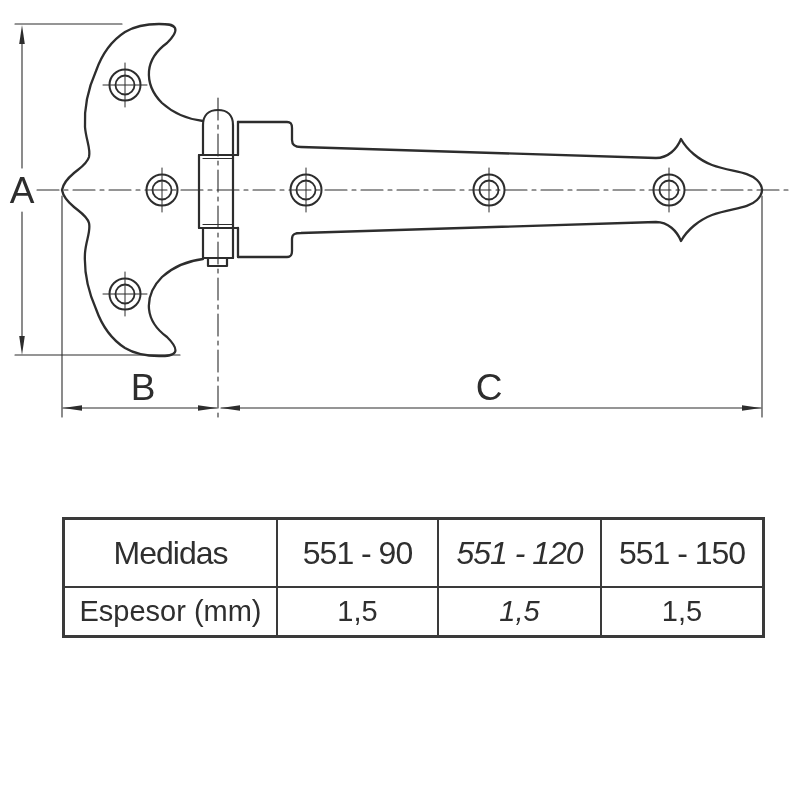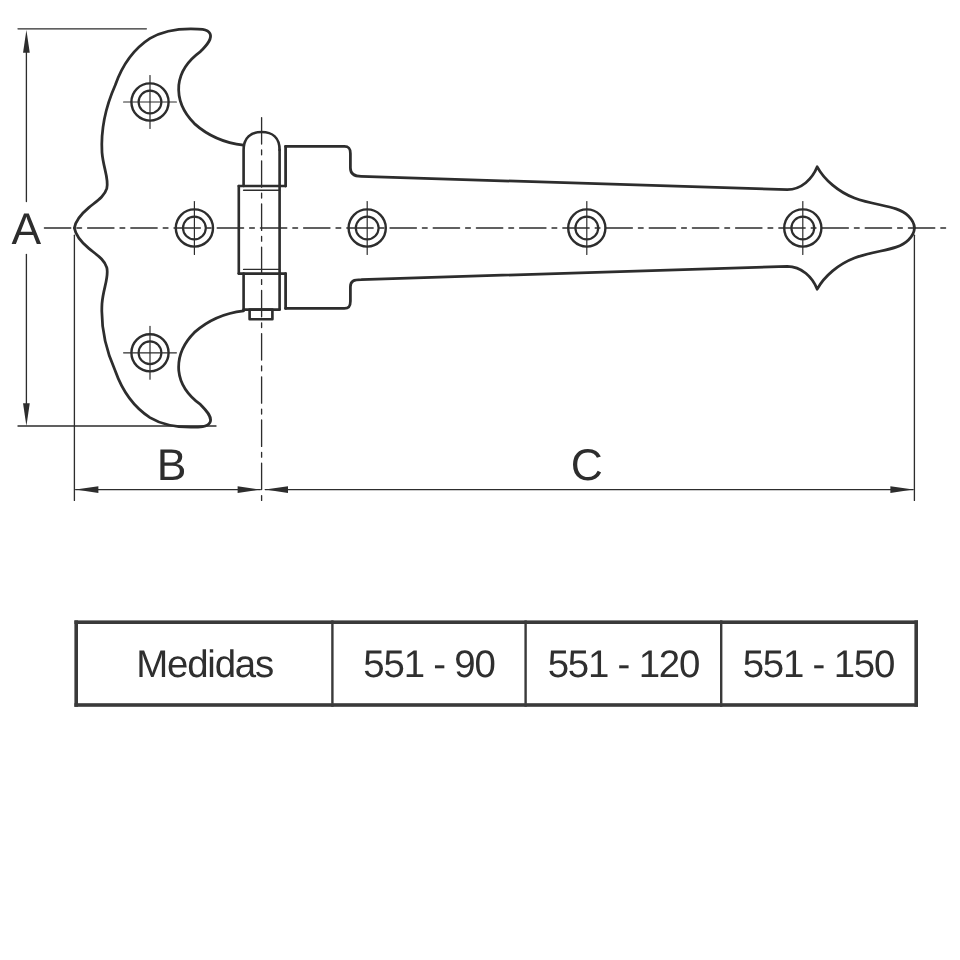--- a/index.html
+++ b/index.html
@@ -24,21 +24,21 @@
     padding:0;overflow:hidden;white-space:nowrap;
   }
   tr.hdr td{height:66px;font-size:32px;letter-spacing:-1px;}
   tr.r td{font-size:29px;}
   tr.r1 td{height:50px;}
   tr.r2 td{height:47px;}
   tr.r3 td{height:50px;}
   tr.r4 td{height:47px;}
   td.c0{width:211px;font-size:29px;}
   td.c1{width:159px;margin-left:28px;}
-  td.c2{width:161px;}
+  td.c2{width:161px;font-style:italic;}
   td.c3{width:160px;margin-left:41px;}
 </style>
 </head>
 <body>
 
 <div class="canvas">
 
   <svg class="drawing" width="800" height="490" viewBox="0 0 800 490" fill="none" stroke-linecap="round" stroke-linejoin="round">
 
     <g stroke="#2d2d2d" stroke-width="1.1" stroke-dasharray="22 5 4 5">
@@ -170,16 +170,22 @@
   </svg>
 
   <table class="dims">
     <tbody>
       <tr class="hdr">
         <td class="c0">Medidas</td>
         <td class="c1">551 - 90</td>
         <td class="c2">551 - 120</td>
         <td class="c3">551 - 150</td>
       </tr>
+      <tr class="r r4">
+        <td class="c0">Espesor (mm)</td>
+        <td class="c1">1,5</td>
+        <td class="c2">1,5</td>
+        <td class="c3">1,5</td>
+      </tr>
     </tbody>
   </table>
 
 </div>
 
 </body></html>

